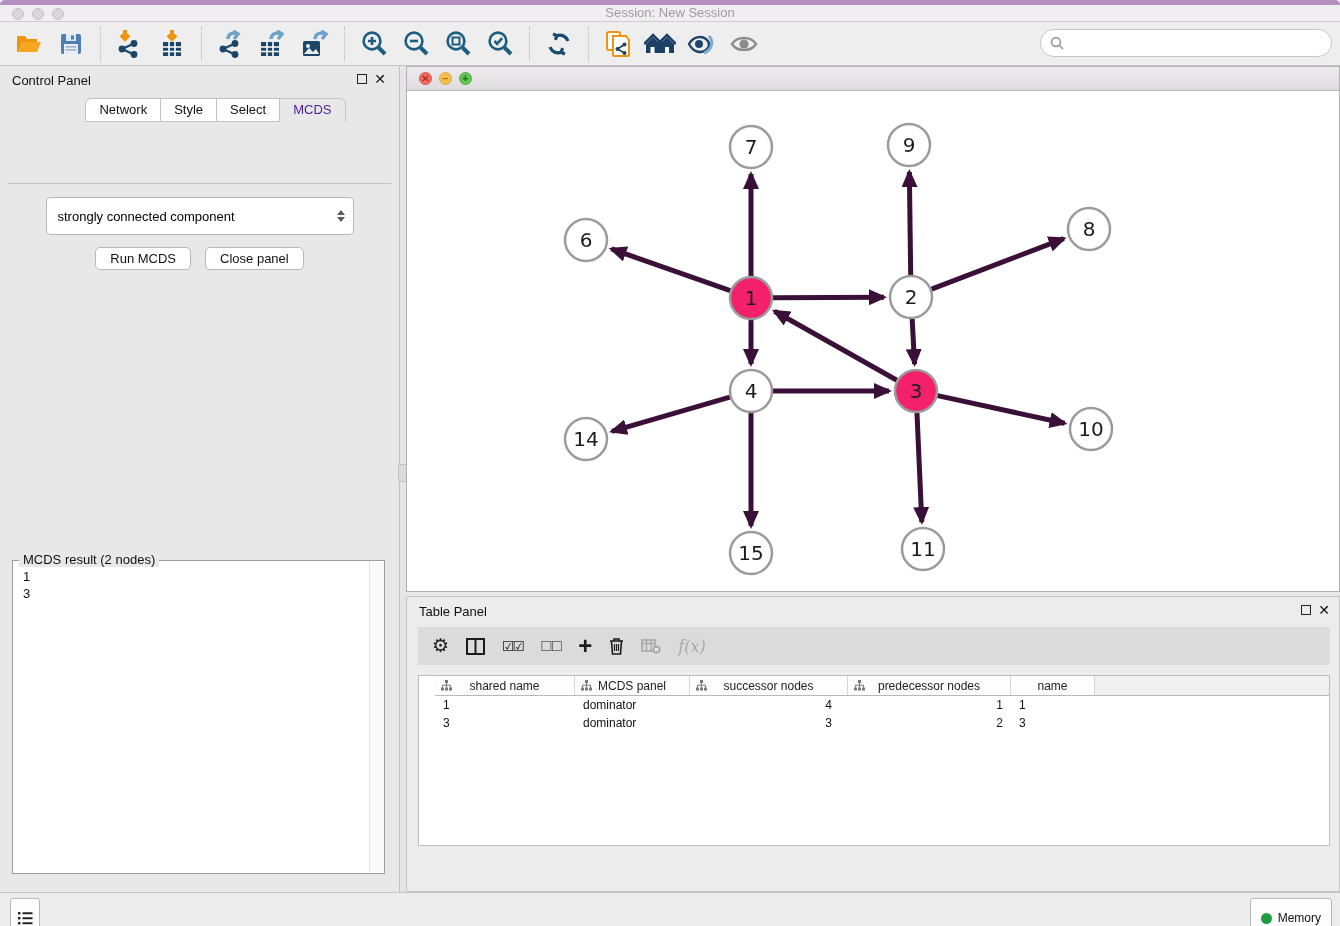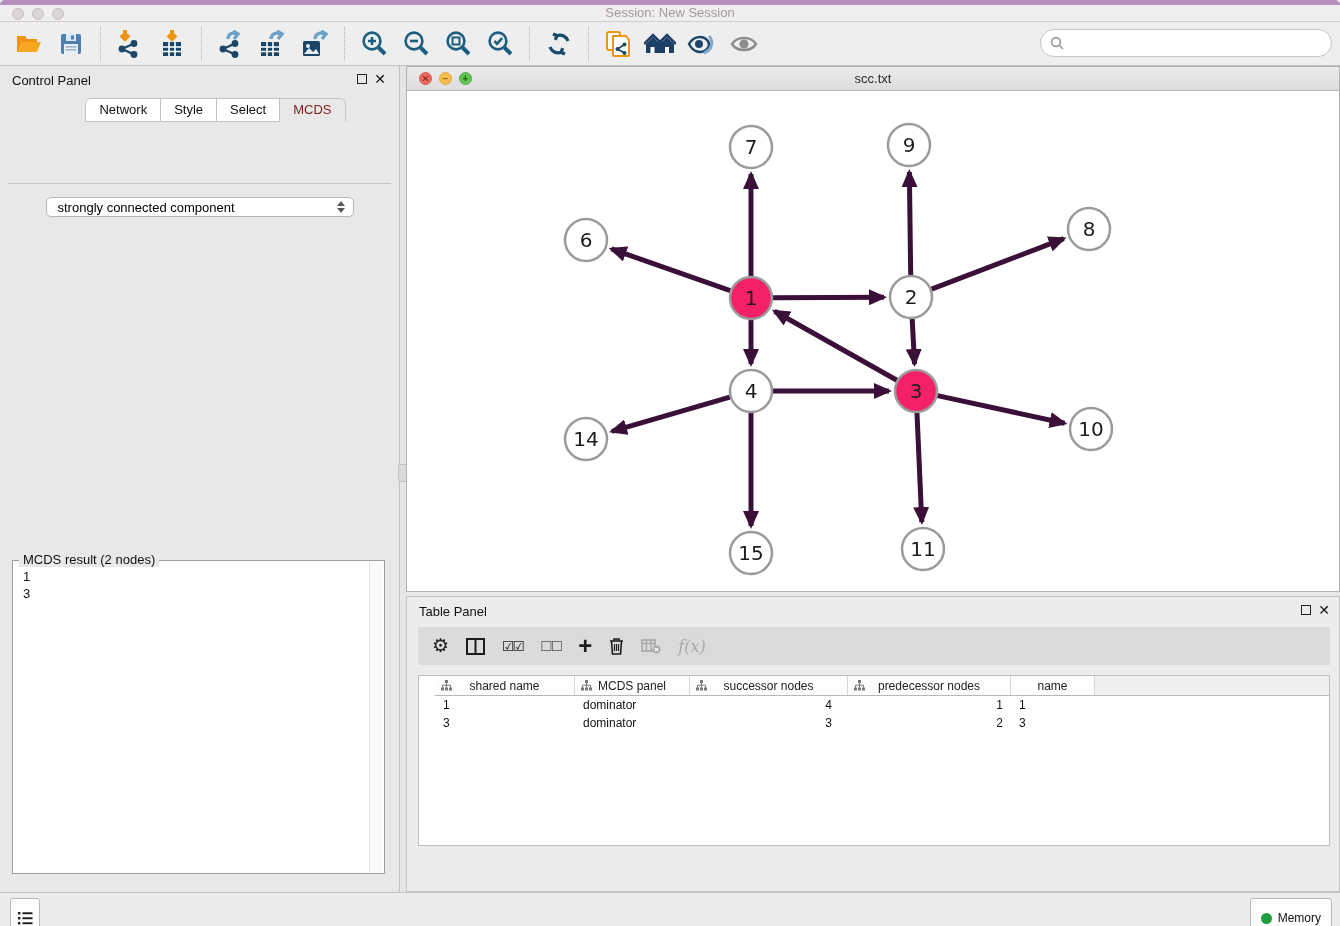--- a/index.html
+++ b/index.html
@@ -37,25 +37,25 @@
   .float-icon { position:absolute; top:8px; width:10px; height:10px;
     border:1.5px solid #222; display:inline-block; }
   .close-icon { position:absolute; top:5px; font-size:14px; font-weight:bold;
     color:#111; line-height:16px; }
   .cp-tabs { position:relative; z-index:2; display:flex; justify-content:center;
     margin-top:4px; margin-bottom:-1px;padding-left:32px; }
   .tab { border:1px solid #c3c2c3; border-left:none; background:#fff; color:#111;
     font-size:13px; padding:3px 13px 4px; cursor:default; }
   .tab:first-child { border-left:1px solid #c3c2c3; border-radius:6px 0 0 0; }
   .tab:last-child { border-radius:0 6px 0 0; }
-  .tab.active { background:#e9e8e9; color:#7f1d1d; border-bottom-color:#e9e8e9; }
+  .tab.active { background:#e9e8e9; color:#4c1d95; border-bottom-color:#e9e8e9; }
   .cp-body { position:absolute; left:8px; right:8px; top:117px; bottom:8px;
     border-top:1px solid #c6c5c6; }
   .opt-label { text-align:center; margin-top:25px; font-size:13px; color:#111; }
-  .cp-select { margin:13px auto 0; width:308px; height:20px; background:#fff;
+  .cp-select { margin:13px auto 0; width:308px; height:38px; background:#fff;
     border:1px solid #b7b6b7; border-radius:5px; display:flex; align-items:center;
     padding:0 8px 0 11px; font-size:13px; }
   .cp-select .sel-text { flex:1; }
   .spin { display:flex; flex-direction:column; gap:2px; }
   .spin i { width:0; height:0; border-left:4px solid transparent; border-right:4px solid transparent; }
   .spin .up { border-bottom:5px solid #5a595a; }
   .spin .dn { border-top:5px solid #5a595a; }
   .btn-row { display:flex; justify-content:center; gap:14px; margin-top:12px; }
   .mac-btn { background:#fff; border:1px solid #b9b8b9; border-radius:5px;
     font-size:13px; padding:3px 14px; color:#111; font-family:inherit; }
@@ -280,41 +280,44 @@
       <span class="tab active">MCDS</span>
     </div>
   <div class="cp-body">
     <div class="cp-select">
       <span class="sel-text">strongly connected component</span>
       <span class="spin">
           <i class="up"></i>
           <i class="dn"></i>
         </span>
     </div>
+    <div class="btn-row">
+      <button class="mac-btn">Run MCDS</button>
+      <button class="mac-btn">Close panel</button>
+    </div>
     <div class="groupbox">
       <span class="legend">MCDS result (2 nodes)</span>
       <div class="gb-lines" id="mcds-values">
           <div>1</div>
           <div>3</div>
         </div>
       <div class="gb-scroll"></div>
     </div>
   </div>
 </div>
 
 <div class="vsplit">
     <span class="grip"></span>
   </div>
 
 <div class="net-window">
   <div class="net-titlebar">
     <span class="nt-dot nt-red" style="left:12px">✕</span>
     <span class="nt-dot nt-yel" style="left:32px">−</span>
     <span class="nt-dot nt-grn" style="left:52px">+</span>
-    <div class="nt-title">scc.txt</div>
   </div>
   <div class="net-canvas">
     <svg id="graph-svg" width="932" height="501" viewBox="0 0 932 501">
         <defs>
           <marker id="arrow" markerUnits="userSpaceOnUse" markerWidth="20" markerHeight="16" refX="15" refY="8" orient="auto">
             <polygon points="0,0 18,8 0,16" fill="#3a1038"></polygon>
           </marker>
         </defs>
         <line x1="344" y1="185" x2="344" y2="83" stroke="#3a1038" stroke-width="5" marker-end="url(#arrow)"></line>
         <line x1="323.2449403778676" y1="199.7042820722201" x2="204.4721186271625" y2="157.95383563863894" stroke="#3a1038" stroke-width="5" marker-end="url(#arrow)"></line>

